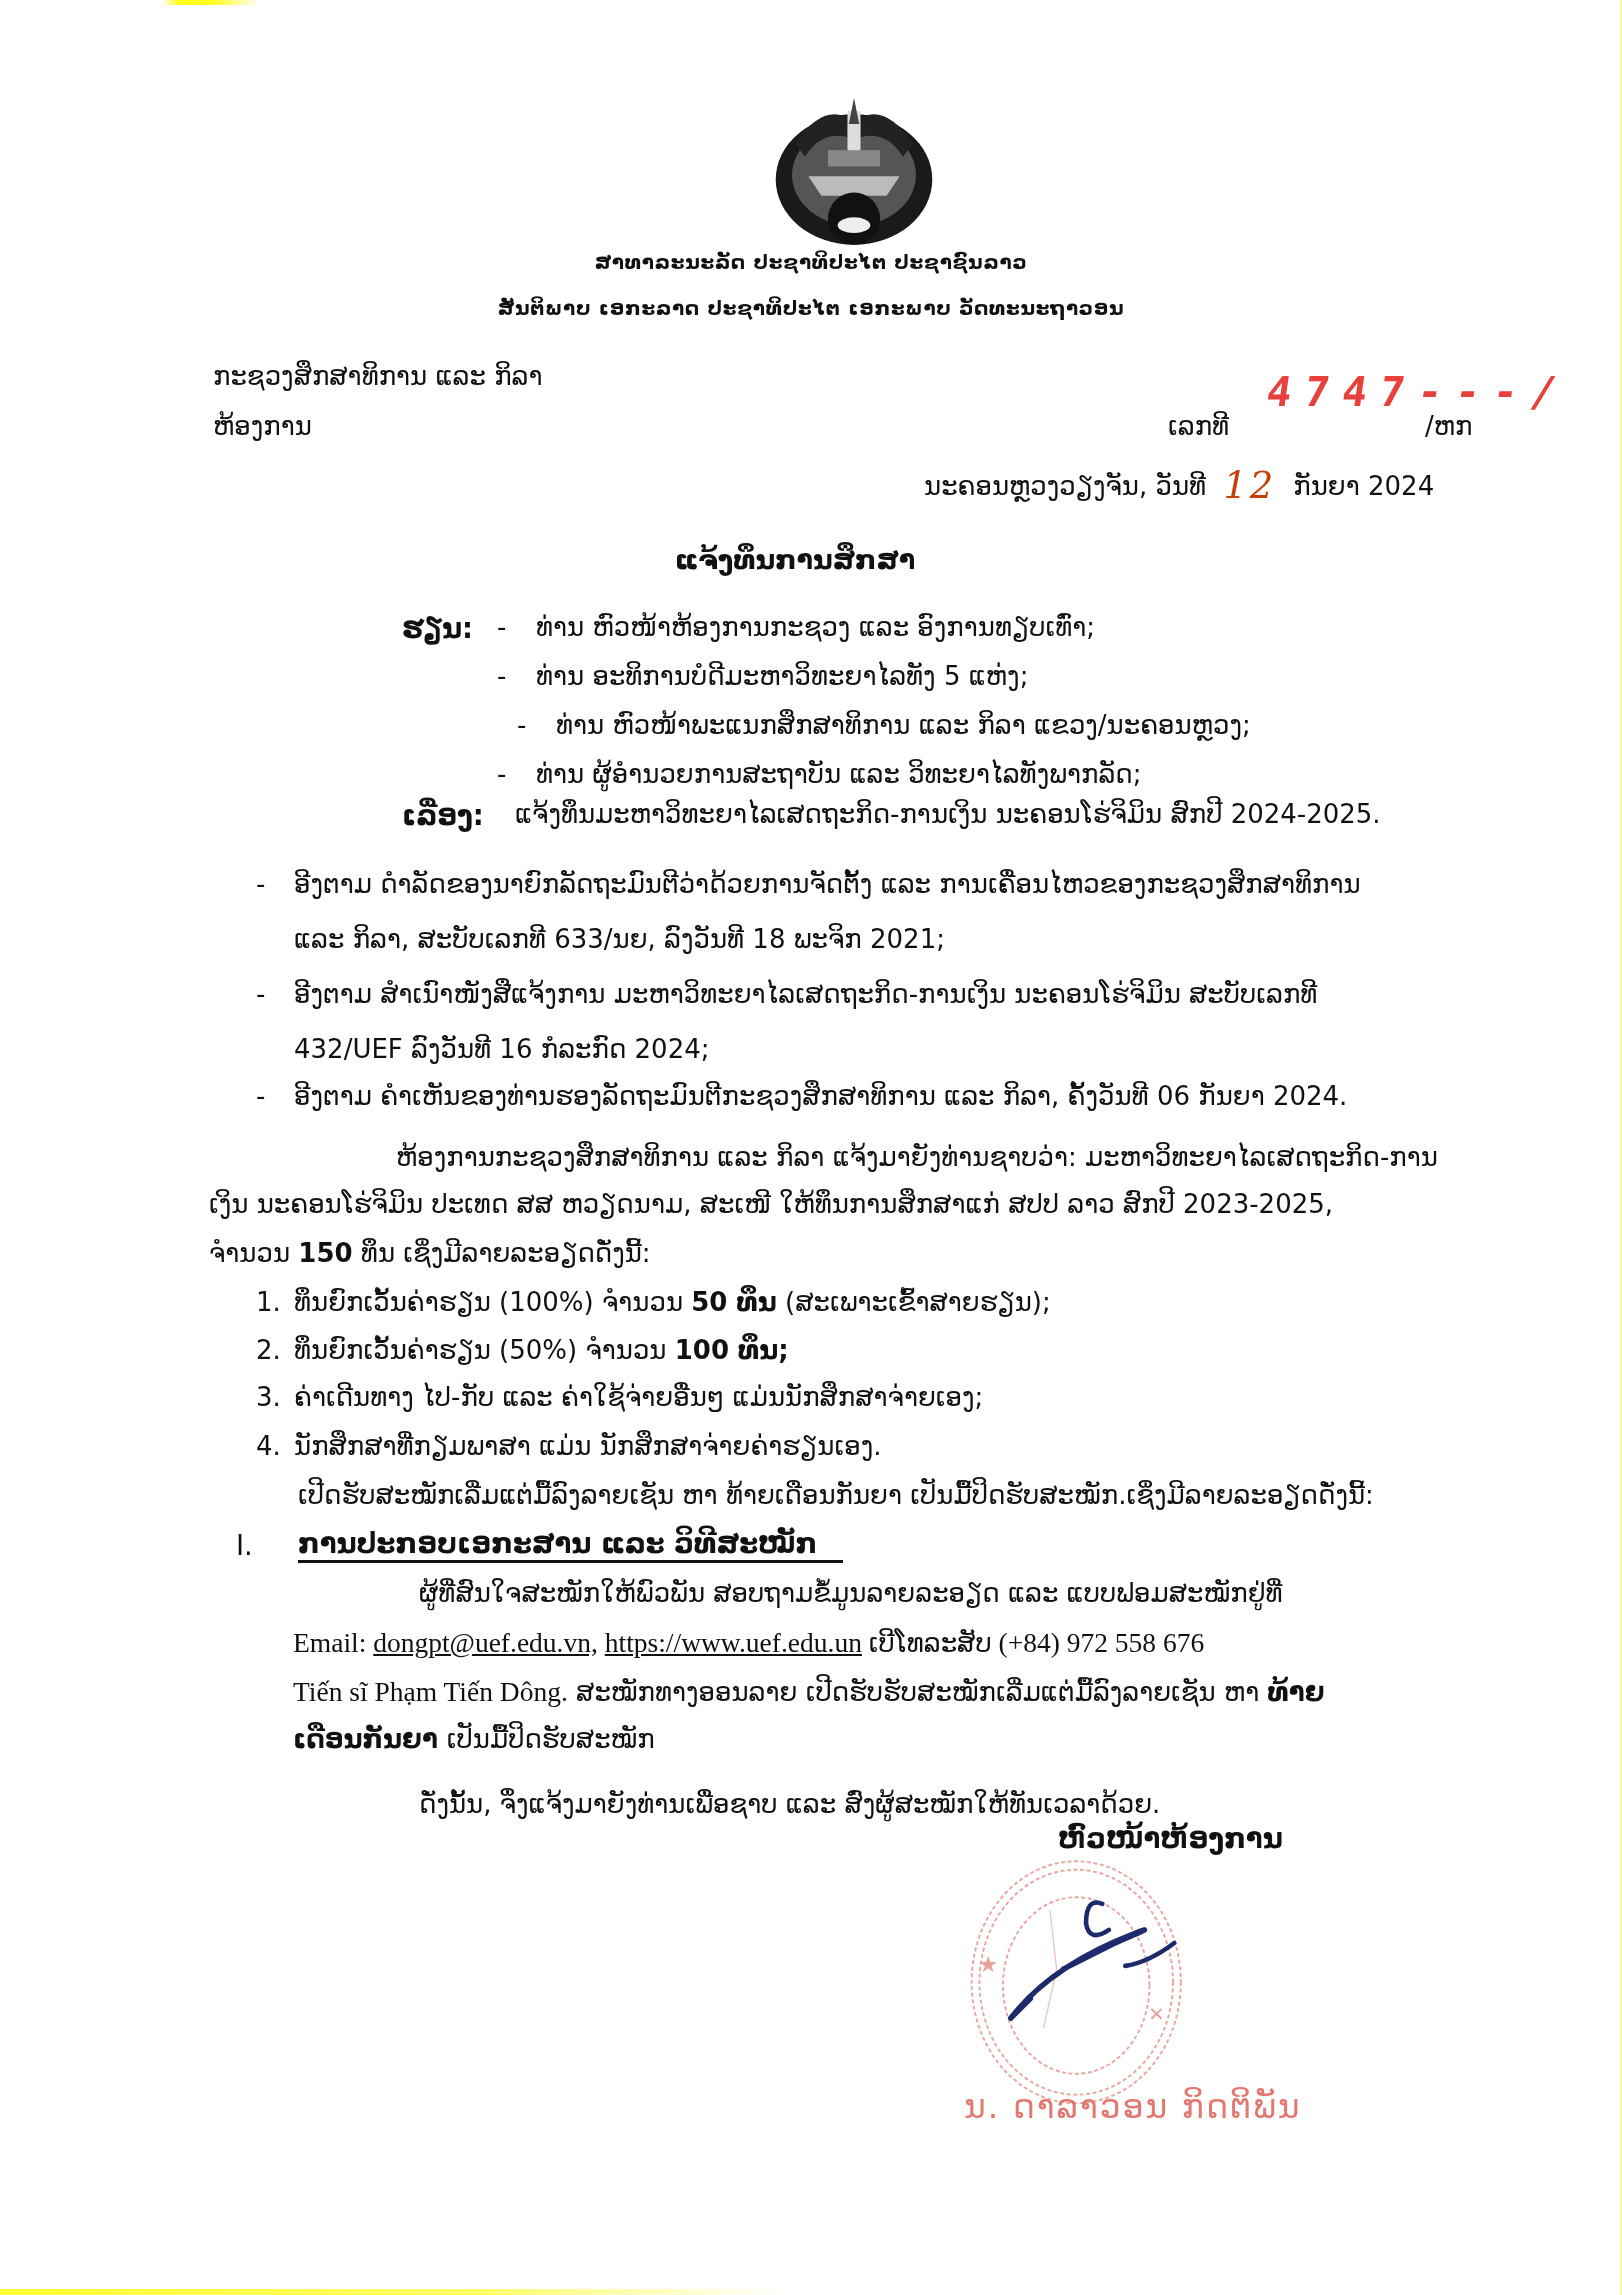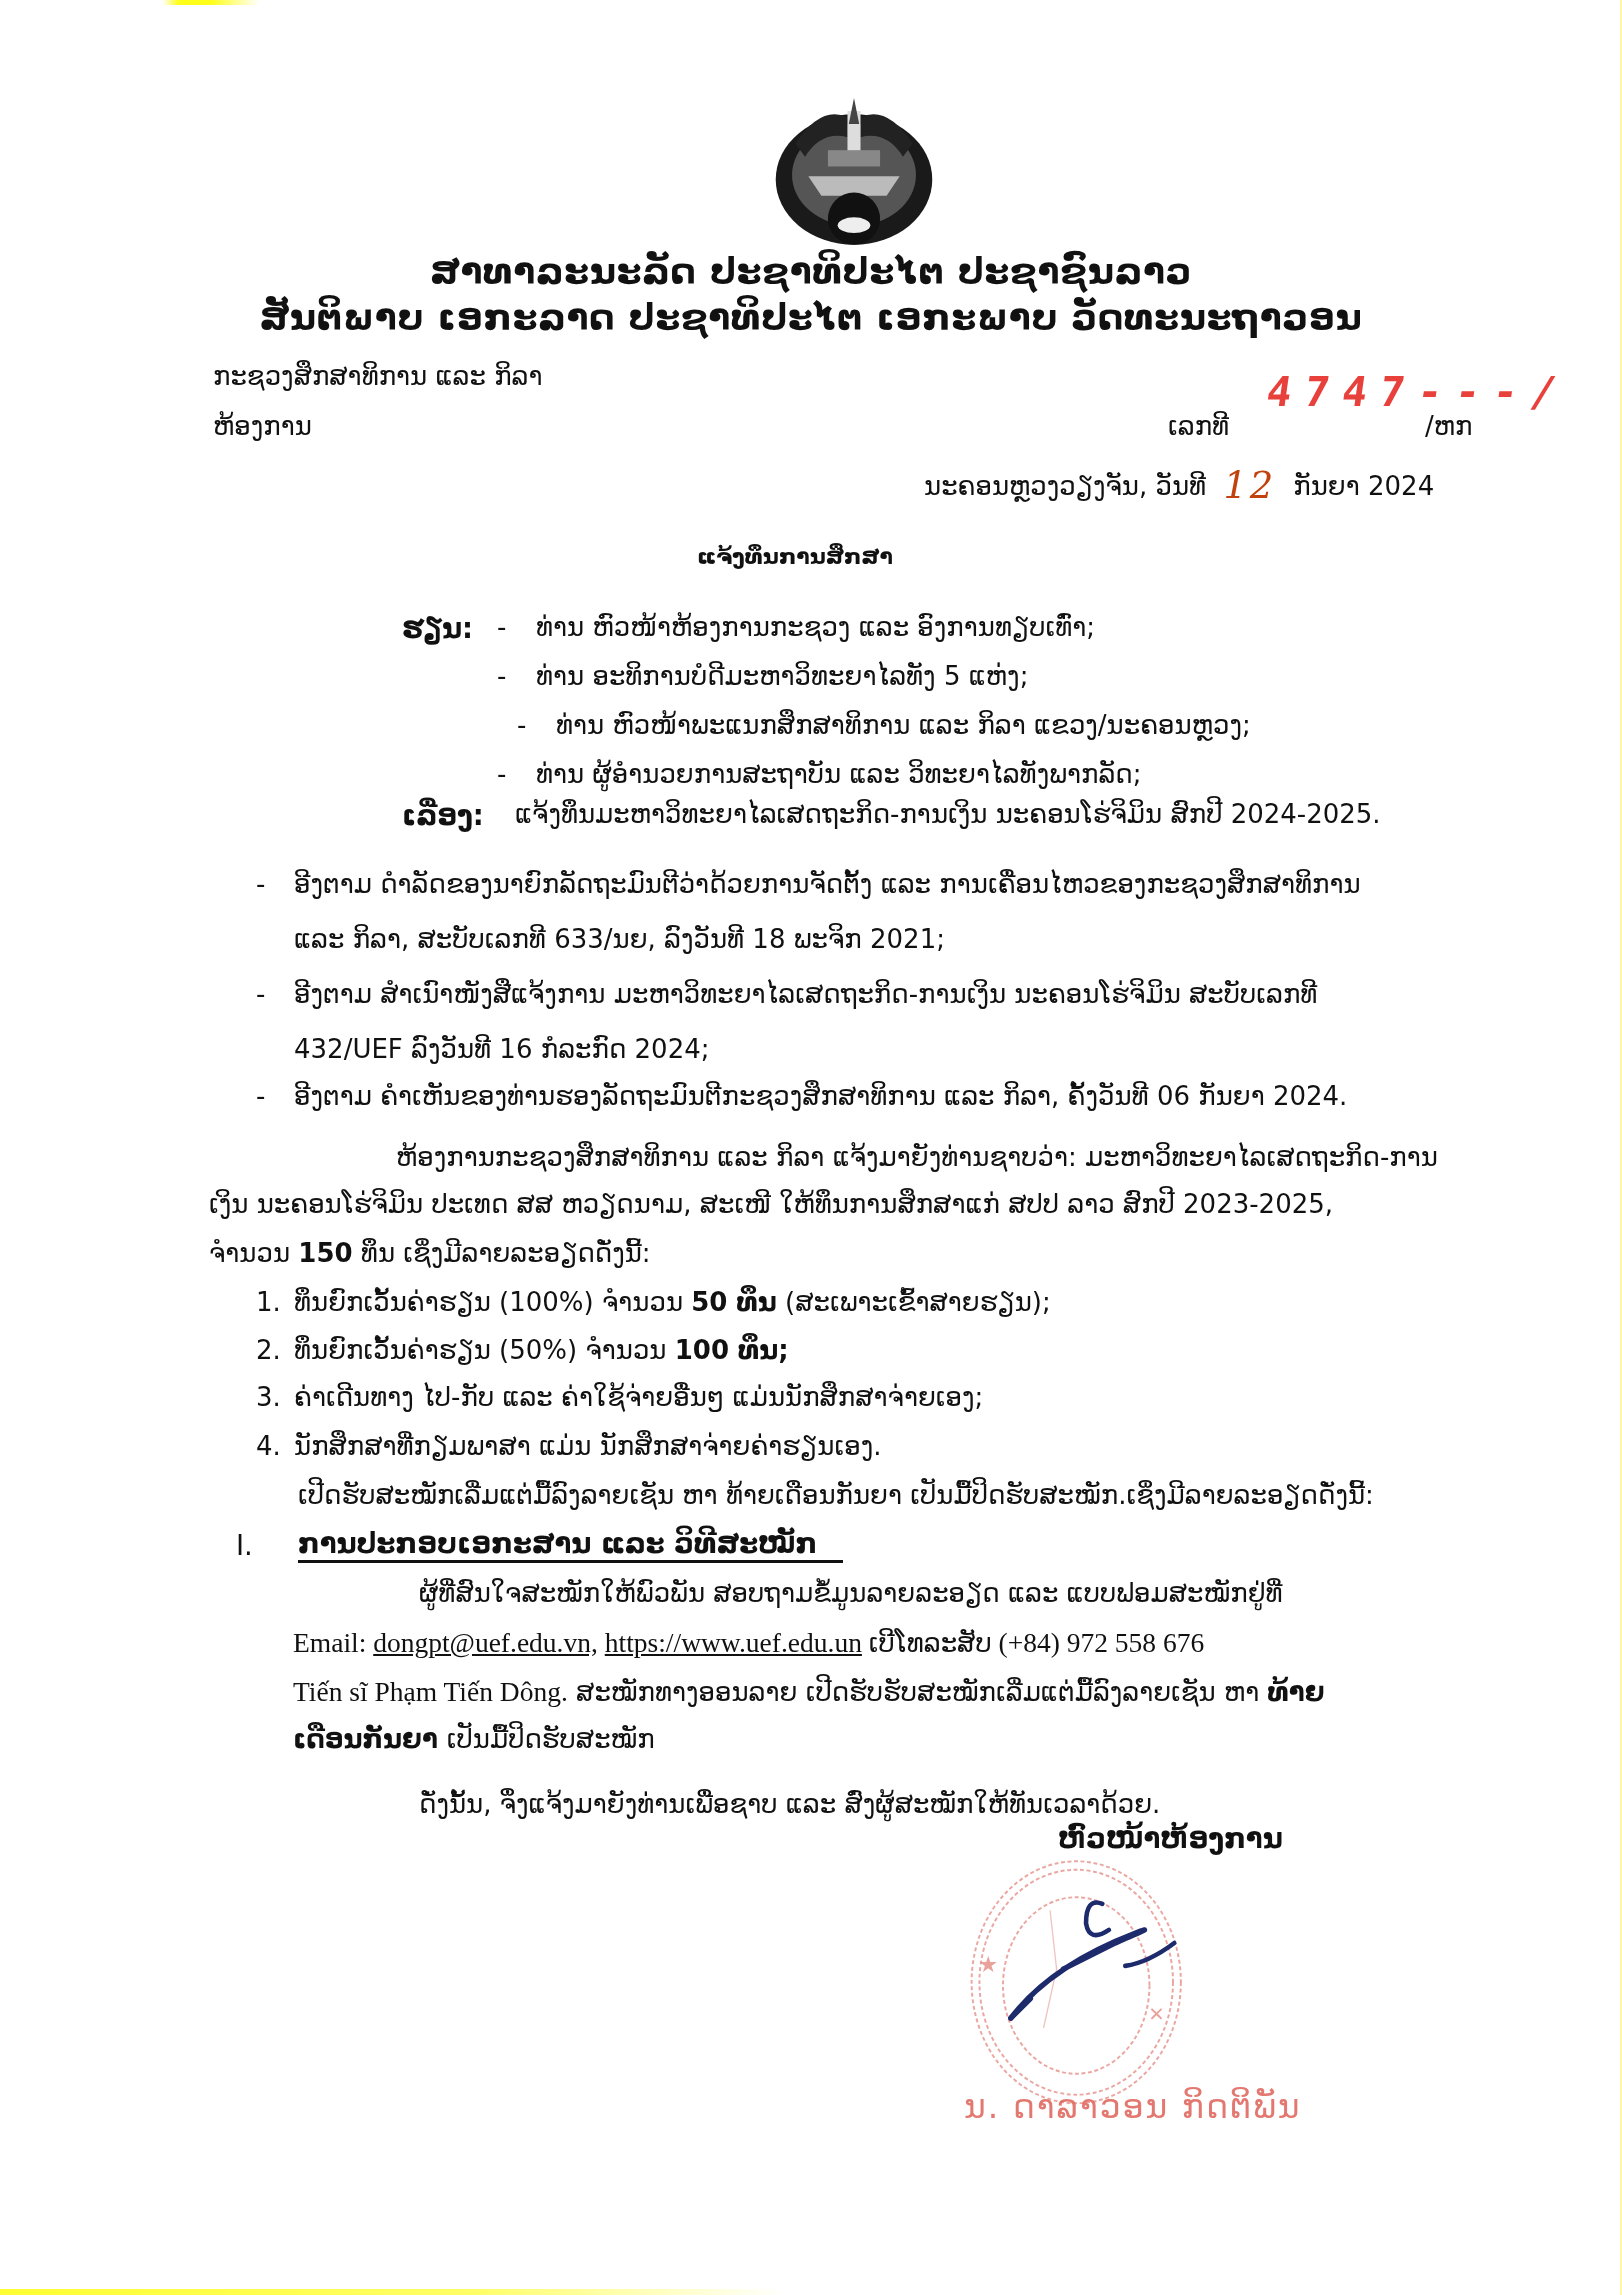--- a/index.html
+++ b/index.html
@@ -22,21 +22,21 @@
     .edge-right {
       position: absolute; right: 0; top: 0; width: 2px; height: 2295px;
       background: #fff7a8;
     }
     .abs { position: absolute; white-space: nowrap; }
 
     .emblem { left: 769px; top: 98px; width: 170px; height: 150px; }
 
     .nat-title {
       left: 0; width: 1622px; text-align: center;
-      font-weight: bold; font-size: 36px; letter-spacing: 0.7px;
+      font-weight: bold; font-size: 20px; letter-spacing: 0.7px;
     }
     .t1 { top: 250px; }
     .t2 { top: 296px; }
 
     .body-text { font-size: 26px; }
 
     .ministry { left: 213px; top: 361px; }
     .office   { left: 213px; top: 411px; }
     .doc-no-label { left: 1168px; top: 411px; }
     .doc-no-suffix { left: 1425px; top: 411px; }
@@ -46,21 +46,21 @@
       letter-spacing: 13px; font-family: "DejaVu Sans Mono", monospace;
       transform: skewX(-8deg);
     }
     .date-line { left: 924px; top: 461px; }
     .hand-date {
       display: inline-block; color: #c2410c; font-style: italic;
       font-size: 37px; font-family: "DejaVu Serif", serif; margin: 0 9.2px;
       letter-spacing: 2.6px; transform: translateY(2.6px);
     }
 
-    .notice-title { left: 0; width: 1590px; text-align: center; top: 544px; font-size: 22px; font-weight: bold; }
+    .notice-title { left: 0; width: 1590px; text-align: center; top: 544px; font-size: 27px; font-weight: bold; }
 
     .to-label { left: 402px; top: 612px; font-weight: bold; font-size: 27.5px; }
     .dash { font-size: 26px; }
     .to-row { left: 497px; }
     .to-row .dash { display: inline-block; width: 39px; }
     .to-1 { top: 612px; }
     .to-2 { top: 661px; }
     .to-3 { top: 710px; margin-left: 20px; }
     .to-4 { top: 759px; }
 

